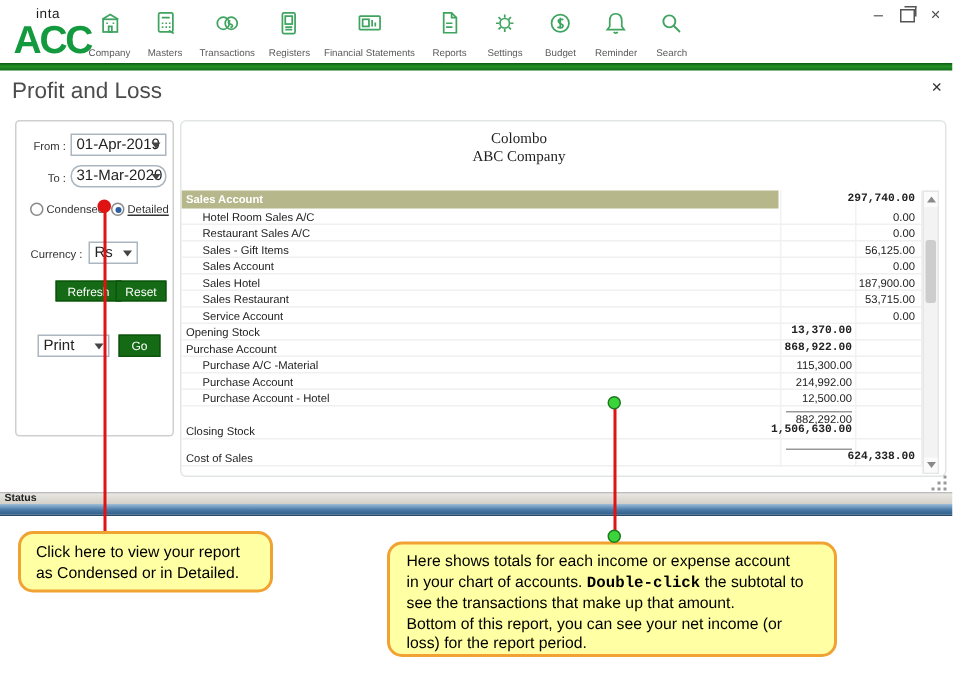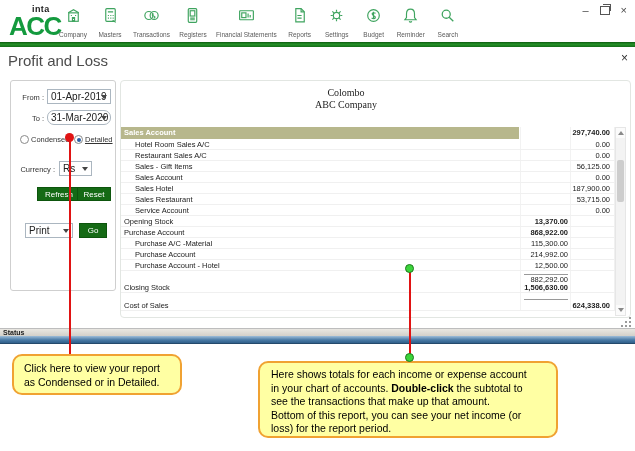--- a/index.html
+++ b/index.html
@@ -2,21 +2,21 @@
 <html><head>
 <meta charset="utf-8">
 <style>
   html,body{margin:0;padding:0;}
   body{width:635px;height:451px;position:relative;background:#fff;overflow:hidden;
        font-family:"Liberation Sans",sans-serif;-webkit-font-smoothing:antialiased;}
 
   
   .toolbar{position:absolute;top:0;left:0;right:0;height:42px;background:#fff;}
   .logo{position:absolute;left:9px;top:5px;width:52px;line-height:1;}
-  .logo-top{display:block;font-size:9px;font-weight:bold;color:#1b1b1b;margin-left:15px;letter-spacing:.4px;padding-left:8px;}
+  .logo-top{display:block;font-size:9px;font-weight:normal;color:#1b1b1b;margin-left:7px;letter-spacing:.4px;padding-left:8px;}
   .logo-main{display:block;font-size:26px;font-weight:bold;color:#149a3e;letter-spacing:-1.5px;margin-top:-1px;}
   .tb-items{position:absolute;left:59px;top:6px;display:flex;gap:9px;align-items:flex-start;}
   .tb-item{display:flex;flex-direction:column;align-items:center;min-width:28px;cursor:pointer;}
   .tb-item svg{width:19px;height:19px;}
   .tb-label{font-size:6.5px;color:#5a5a5a;margin-top:2px;white-space:nowrap;}
   .win-controls{position:absolute;right:8px;top:4px;display:flex;gap:11px;align-items:center;height:12px;}
   .wc{font-size:11px;color:#4a4a4a;line-height:9px;cursor:pointer;}
   .wc-max{width:8px;height:7px;border:1px solid #555;position:relative;cursor:pointer;}
   .wc-max:before{content:"";position:absolute;left:2px;top:-3px;width:7px;height:6px;border:1px solid #555;border-bottom:none;border-left:none;}
 
@@ -50,21 +50,21 @@
   .trow{position:relative;box-sizing:border-box;height:11px;border-bottom:1px solid #f0f0f0;
         font-size:7.5px;color:#222;line-height:11px;}
   .trow .lbl{position:absolute;left:14px;white-space:nowrap;}
   .trow.grp .lbl{left:3px;font-weight:normal;}
   .trow.olive{height:12px;line-height:12px;border-bottom:none;}
   .olive-band{position:absolute;left:0;top:0;width:398px;height:12px;background:#b7b78c;}
   .trow.olive .lbl{left:3px;color:#fff;font-weight:bold;z-index:1;}
   .val{position:absolute;white-space:nowrap;top:0;}
   .v-outer{right:4px;}
   .v-inner{right:46px;text-align:center;}
-  .bold{font-weight:bold;}
+  .bold{font-weight:bold;font-family:Liberation Mono, monospace;}
   .trow.tot{height:8px;line-height:9px;border-bottom:none;}
   .trow.tot .v-inner{border-top:1px solid #999;min-width:44px;text-align:right;}
   .spacer3{height:3px;}
   .spacer7{height:7px;position:relative;}
   .underline{position:absolute;right:46px;bottom:0;width:44px;border-bottom:1px solid #999;}
 
   .vscroll{position:absolute;left:494px;top:46px;width:11px;height:189px;background:#f3f3f3;
            border:1px solid #e6e6e6;box-sizing:border-box;}
   .vs-btn{position:absolute;left:0;width:9px;height:10px;background:#fbfbfb;display:flex;
           align-items:center;justify-content:center;cursor:pointer;}

